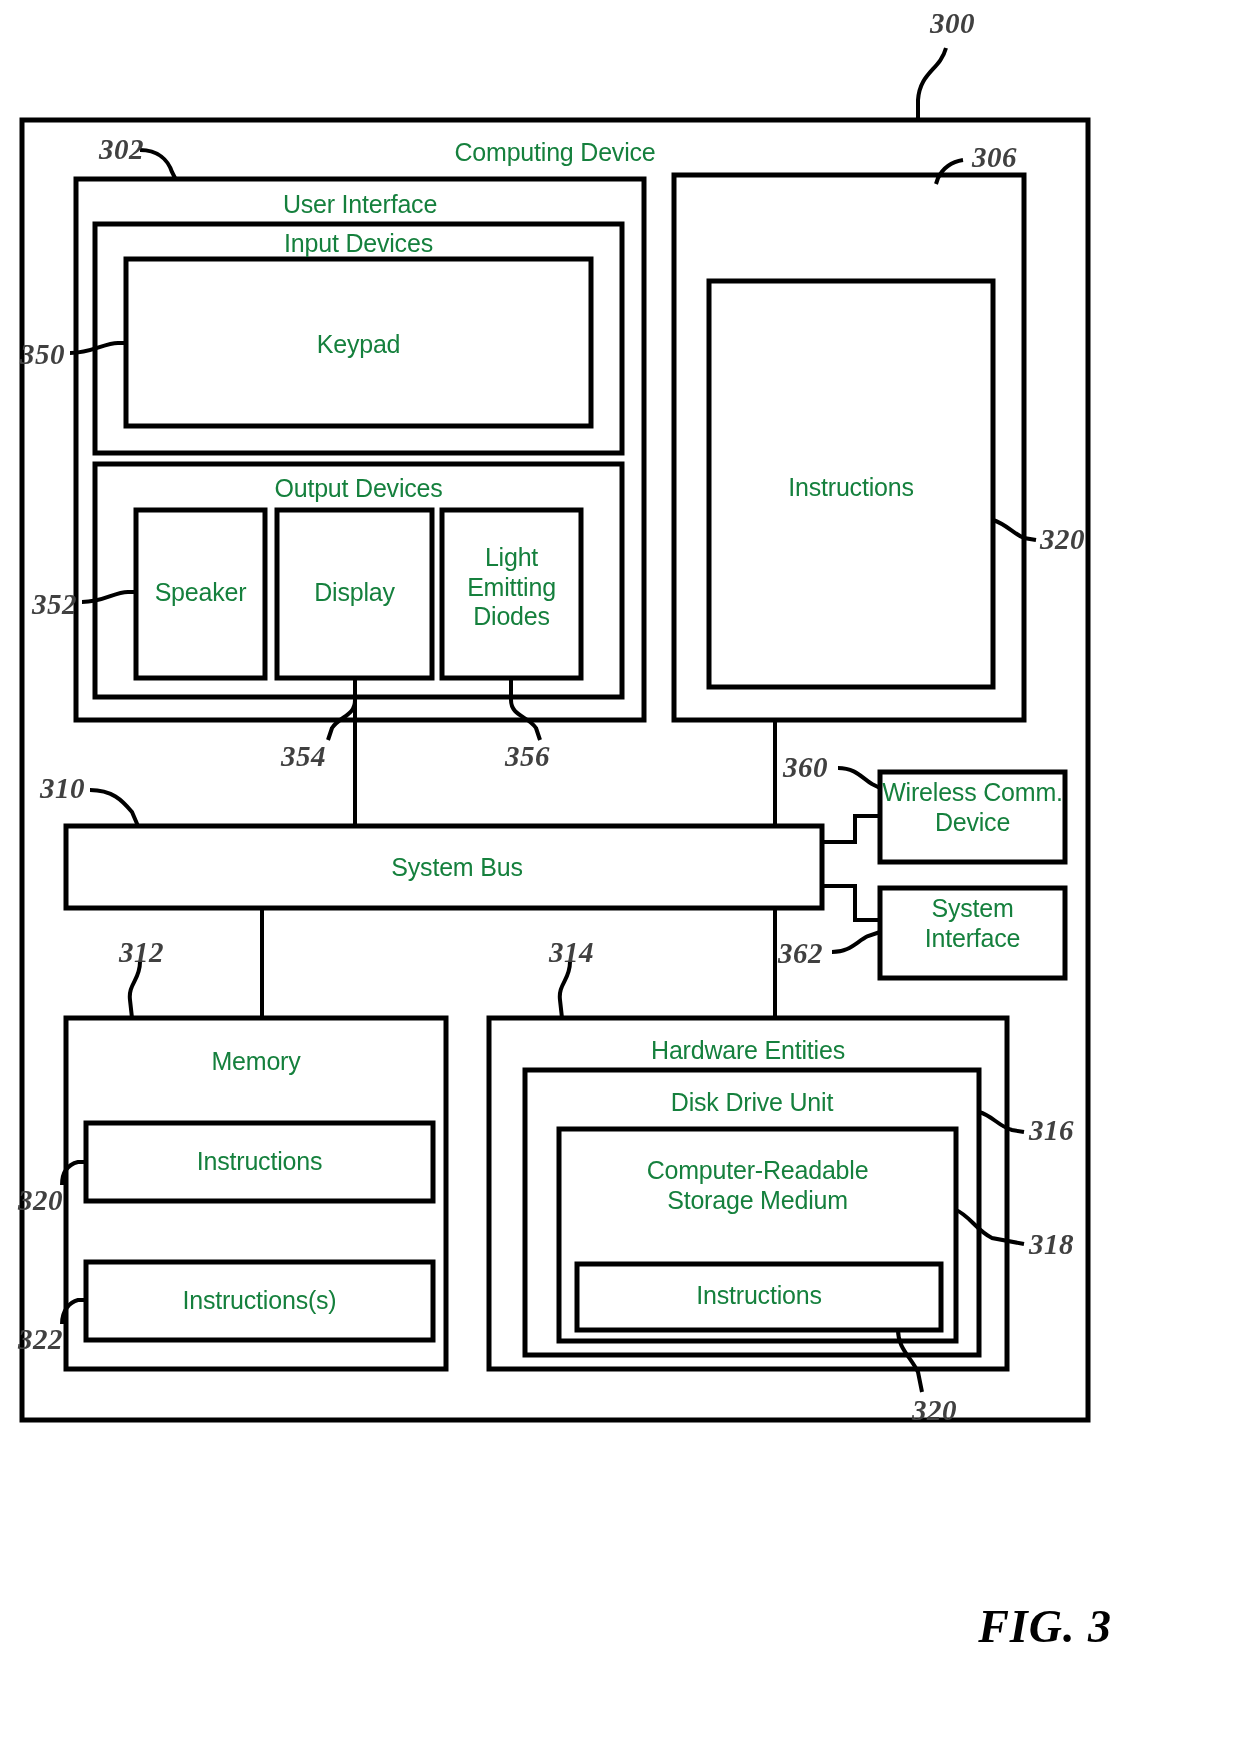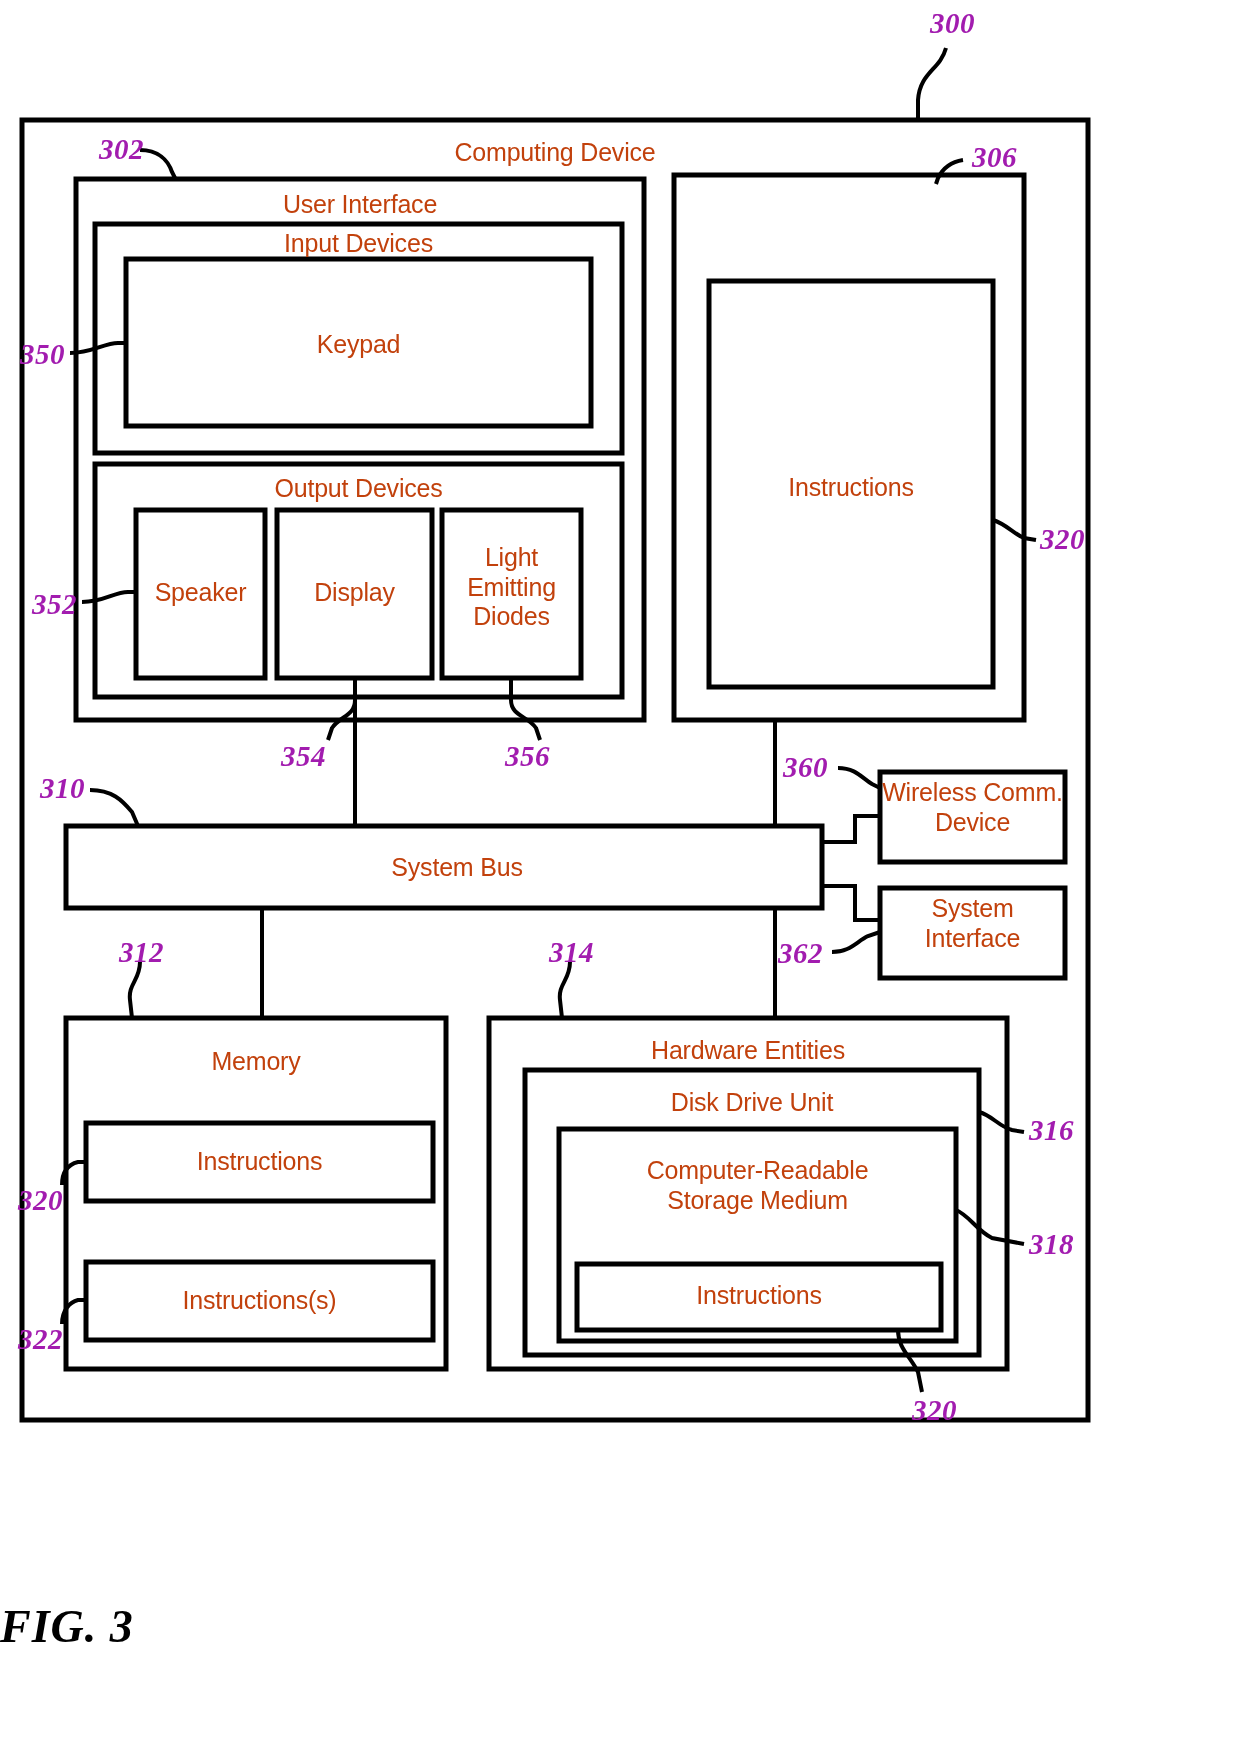--- a/index.html
+++ b/index.html
@@ -25,31 +25,31 @@
     width: 1240px;
     height: 1759px;
   }
   
   .lbl {
     position: absolute;
     text-align: center;
     font-family: "Liberation Sans", sans-serif;
     font-size: 25px;
     line-height: 1.18;
-    color: #c2410c;
+    color: #15803d;
     white-space: pre-line;
     letter-spacing: -0.2px;
   }
   .refnum {
     position: absolute;
     font-family: "Liberation Serif", serif;
     font-style: italic;
     font-weight: bold;
     font-size: 29px;
-    color: #a21caf;
+    color: #404040;
     letter-spacing: 0.5px;
   }
   .figcap {
     position: absolute;
     font-family: "Liberation Serif", serif;
     font-style: italic;
     font-weight: bold;
     font-size: 46px;
     letter-spacing: 1px;
     color: #000;
@@ -208,15 +208,15 @@
   <div class="refnum" style="left:783px; top:751px;">360</div>
   <div class="refnum" style="left:778px; top:937px;">362</div>
   <div class="refnum" style="left:119px; top:936px;">312</div>
   <div class="refnum" style="left:549px; top:936px;">314</div>
   <div class="refnum" style="left:1029px; top:1114px;">316</div>
   <div class="refnum" style="left:1029px; top:1228px;">318</div>
   <div class="refnum" style="left:18px; top:1184px;">320</div>
   <div class="refnum" style="left:18px; top:1323px;">322</div>
   <div class="refnum" style="left:912px; top:1394px;">320</div>
 
-  <div class="figcap" style="left:0px; top:1600px; width:1112px; text-align:left;">FIG. 3</div>
+  <div class="figcap" style="left:0px; top:1600px; width:1112px; text-align:right;">FIG. 3</div>
 
 </div>
 
 </body></html>

